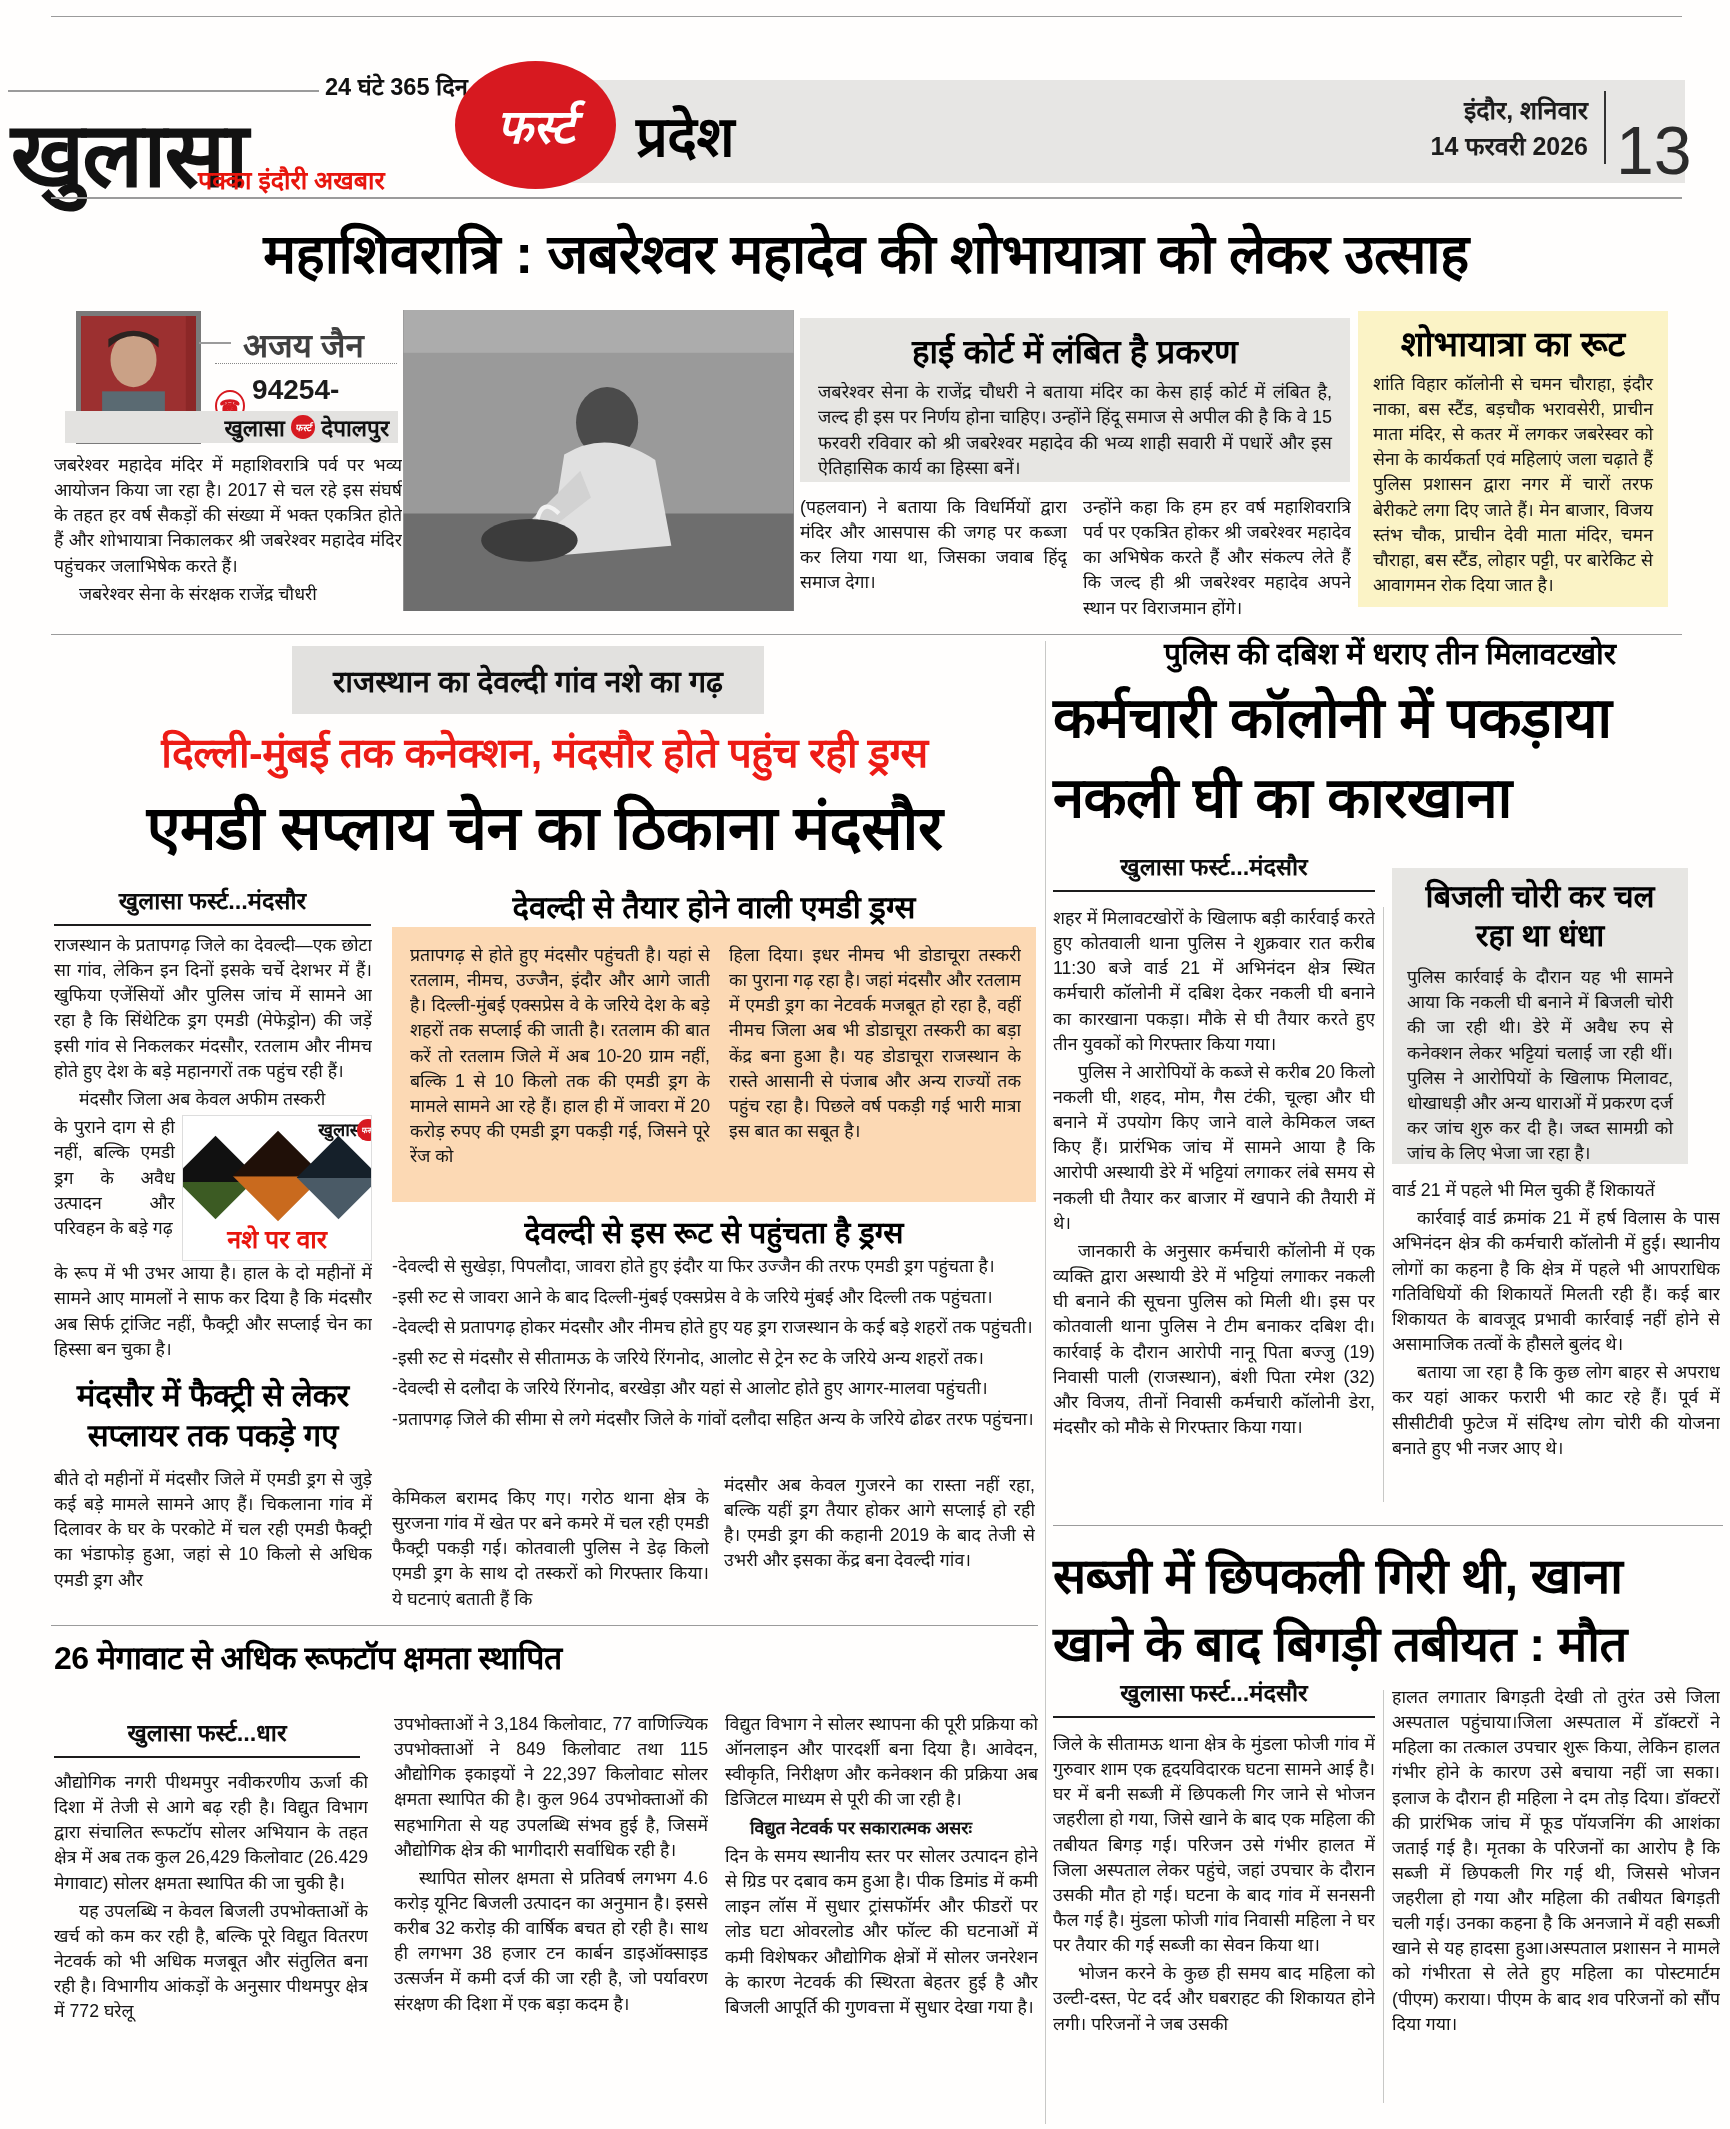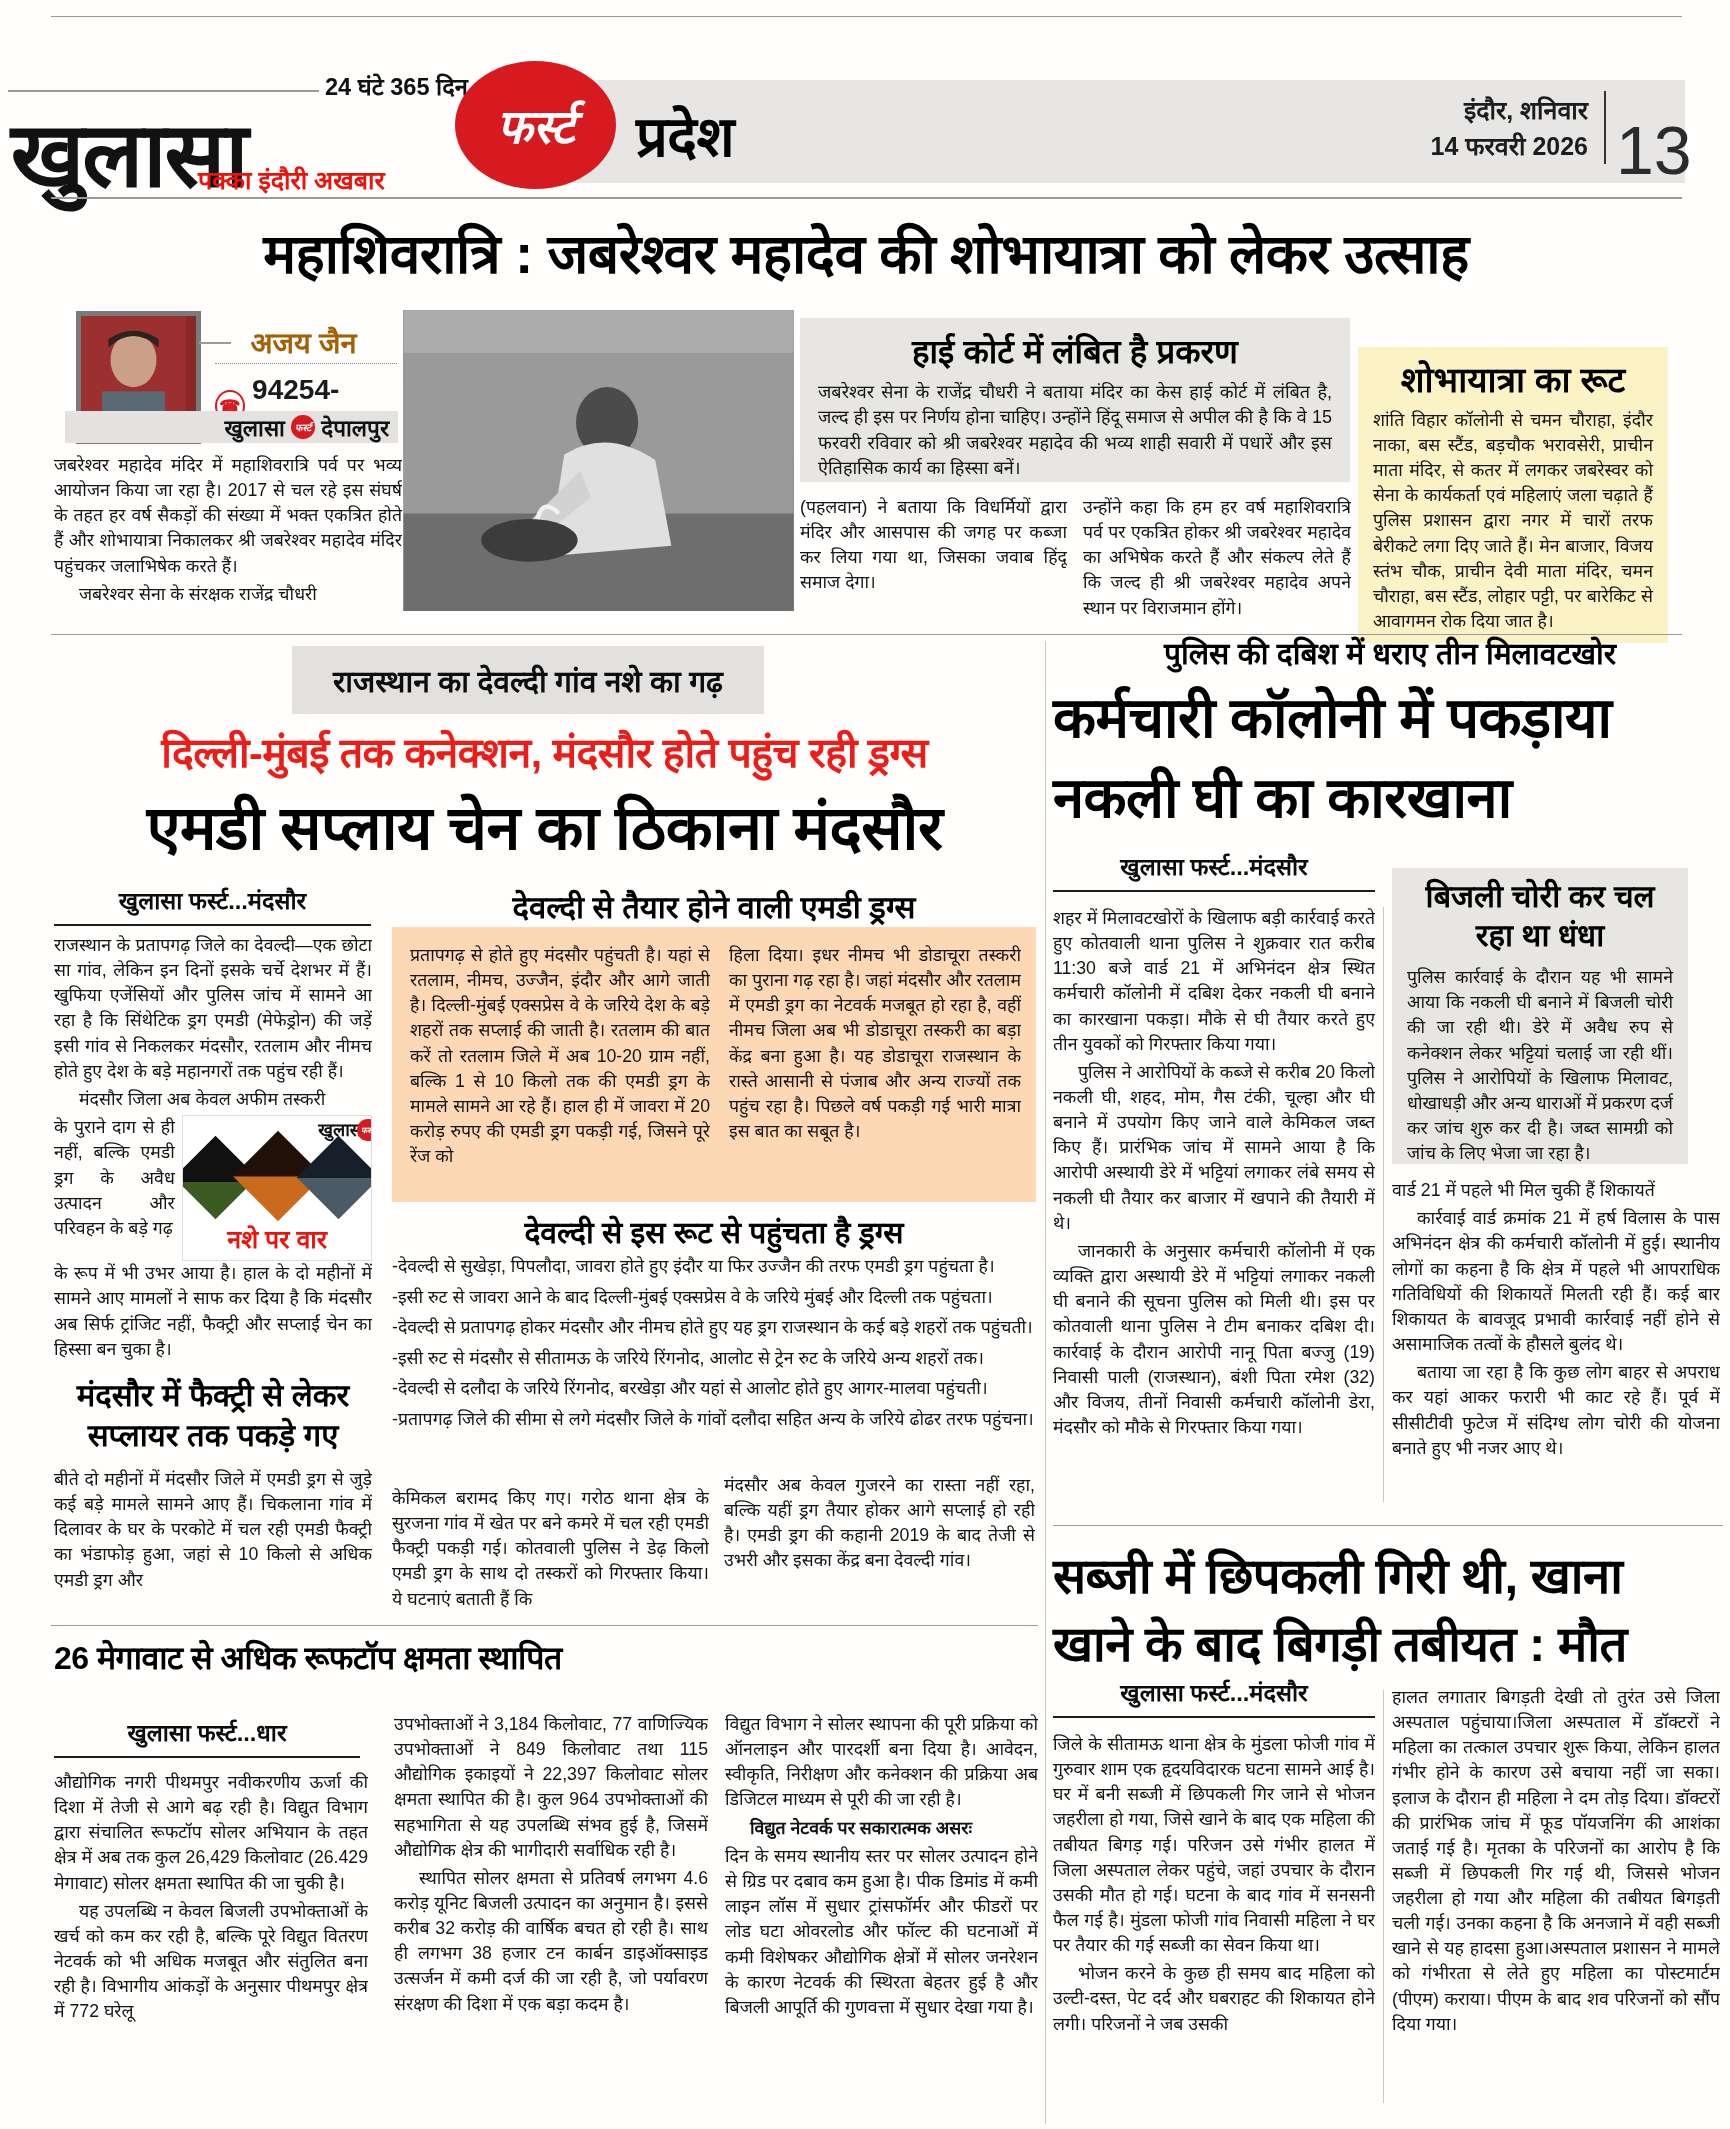--- a/index.html
+++ b/index.html
@@ -52,21 +52,21 @@
   <div class="abs" style="left:54px;top:300px;width:349px;height:145px;">
     <div class="abs" style="left:21.5px;top:10.7px;width:115px;height:123px;border:5.4px solid #7a7a7a;background:#8c2727;">
       <svg width="105" height="113" viewBox="0 0 100 108">
         <rect x="0" y="0" width="100" height="108" fill="#9c3030"></rect>
         <ellipse cx="50" cy="42" rx="22" ry="26" fill="#caa186"></ellipse>
         <path d="M26 30 q24 -22 48 0 l0 -8 q-24 -16 -48 0 z" fill="#2c2320"></path>
         <rect x="20" y="72" width="60" height="36" fill="#5a6a72"></rect>
       </svg>
     </div>
     <div class="abs rule" style="left:145px;top:42px;width:32px;height:1.6px;"></div>
-    <div class="abs" style="left:161px;top:21.5px;width:177px;text-align:center;font-size:29px;font-weight:bold;color:#a16207;">अजय जैन</div>
+    <div class="abs" style="left:161px;top:21.5px;width:177px;text-align:center;font-size:33px;font-weight:bold;color:#404040;">अजय जैन</div>
     <div class="abs" style="left:161px;top:63px;width:182px;border-top:1.6px dotted #888;"></div>
     <div class="abs" style="left:161px;top:74px;display:flex;align-items:center;gap:7.5px;">
       <span class="mini-badge" style="width:28px;height:28px;background:#fff;border:2.7px solid #d71920;color:#d71920;font-size:17px;">☎</span>
       <span style="font-size:28px;font-weight:bold;color:#1b1b1b;">94254-36236</span>
     </div>
     <div class="abs" style="left:10.7px;top:111px;width:333px;height:32px;background:#e3e2e0;display:flex;align-items:center;justify-content:flex-end;gap:6.4px;padding-right:8.6px;box-sizing:border-box;">
       <span style="font-size:22.5px;font-weight:bold;color:#111;">खुलासा</span>
       <span class="mini-badge" style="width:23.6px;height:23.6px;font-size:9.7px;font-style:italic;">फर्स्ट</span>
       <span style="font-size:22.5px;font-weight:bold;color:#111;">देपालपुर</span>
     </div>
@@ -91,21 +91,21 @@
   </div>
 
   <div class="abs graybox" style="left:800px;top:318px;width:550px;height:164px;padding:9.7px 18px;box-sizing:border-box;">
     <div class="boxtitle" style="font-size:33px;">हाई कोर्ट में लंबित है प्रकरण</div>
     <div class="body-text" style="margin-top:7px;font-size:18px;">जबरेश्वर सेना के राजेंद्र चौधरी ने बताया मंदिर का केस हाई कोर्ट में लंबित है, जल्द ही इस पर निर्णय होना चाहिए। उन्होंने हिंदू समाज से अपील की है कि वे 15 फरवरी रविवार को श्री जबरेश्वर महादेव की भव्य शाही सवारी में पधारें और इस ऐतिहासिक कार्य का हिस्सा बनें।</div>
   </div>
 
   <div class="abs body-text" style="left:800px;top:495px;width:267px;height:131px;overflow:hidden;">(पहलवान) ने बताया कि विधर्मियों द्वारा मंदिर और आसपास की जगह पर कब्जा कर लिया गया था, जिसका जवाब हिंदू समाज देगा।</div>
   <div class="abs body-text" style="left:1083px;top:495px;width:268px;height:131px;overflow:hidden;">उन्होंने कहा कि हम हर वर्ष महाशिवरात्रि पर्व पर एकत्रित होकर श्री जबरेश्वर महादेव का अभिषेक करते हैं और संकल्प लेते हैं कि जल्द ही श्री जबरेश्वर महादेव अपने स्थान पर विराजमान होंगे।</div>
 
-  <div class="abs" style="left:1358px;top:311px;width:310px;height:296px;background:#fbf3c6;padding:7.5px 15px;box-sizing:border-box;margin-top:36px;">
+  <div class="abs" style="left:1358px;top:311px;width:310px;height:296px;background:#fbf3c6;padding:7.5px 15px;box-sizing:border-box;">
     <div class="boxtitle" style="font-size:35px;">शोभायात्रा का रूट</div>
     <div class="body-text" style="margin-top:6.4px;font-size:17.7px;">शांति विहार कॉलोनी से चमन चौराहा, इंदौर नाका, बस स्टैंड, बड़चौक भरावसेरी, प्राचीन माता मंदिर, से कतर में लगकर जबरेस्वर को सेना के कार्यकर्ता एवं महिलाएं जला चढ़ाते हैं पुलिस प्रशासन द्वारा नगर में चारों तरफ बेरीकटे लगा दिए जाते हैं। मेन बाजार, विजय स्तंभ चौक, प्राचीन देवी माता मंदिर, चमन चौराहा, बस स्टैंड, लोहार पट्टी, पर बारेकिट से आवागमन रोक दिया जात है।</div>
   </div>
 
   <div class="abs rule" style="left:51px;top:634px;width:1631px;height:1.1px;"></div>
   <div class="abs vrule" style="left:1045px;top:641px;width:1.1px;height:1483px;"></div>
 
   <div class="abs kicker-box" style="left:292px;top:646px;width:472px;height:68px;font-size:30px;">राजस्थान का देवल्दी गांव नशे का गढ़</div>
   <div class="abs center" style="left:51px;top:723px;width:987px;font-size:41px;font-weight:bold;color:#ed1c16;letter-spacing:-0.5px;">दिल्ली-मुंबई तक कनेक्शन, मंदसौर होते पहुंच रही ड्रग्स</div>
   <div class="abs headline center" style="left:51px;top:784px;width:987px;font-size:61px;">एमडी सप्लाय चेन का ठिकाना मंदसौर</div>

